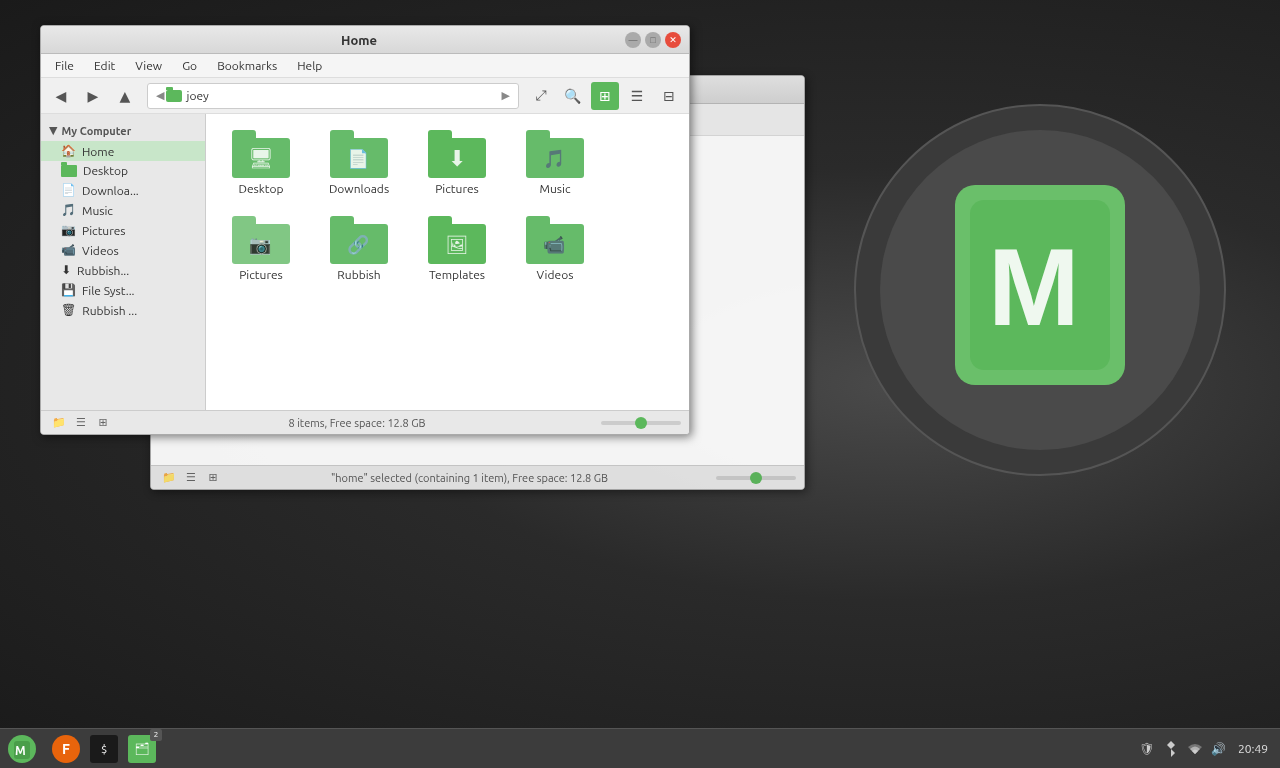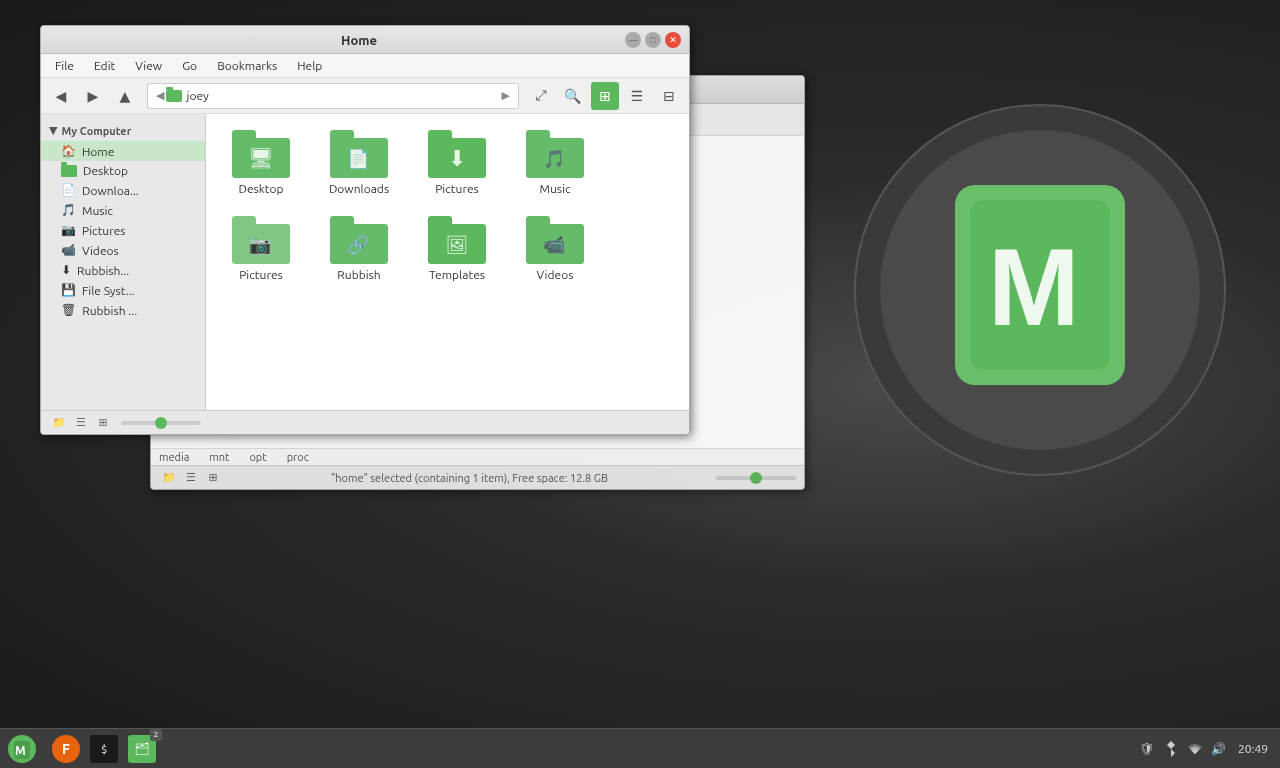--- a/index.html
+++ b/index.html
@@ -582,26 +582,20 @@
       <div class="bg-file-item">
         <div class="bg-folder-icon">
           <div class="bg-folder-tab" style="background:#6abf69;"></div>
           <div class="bg-folder-body" style="background:#6abf69;"></div>
         </div>
         <span class="bg-file-label">proc</span>
       </div>
     </div>
   </div>
 
-  <div style="display:flex; padding: 2px 8px; background:#f8f8f8; font-size:11px; color:#555; gap:20px; border-top:1px solid #ddd;">
-    <span>media</span>
-    <span>mnt</span>
-    <span>opt</span>
-    <span>proc</span>
-  </div>
   <div class="statusbar">
     <div class="statusbar-icons">
       <div class="statusbar-icon">📁</div>
       <div class="statusbar-icon">☰</div>
       <div class="statusbar-icon">⊞</div>
     </div>
     <div class="statusbar-text">"home" selected (containing 1 item), Free space: 12.8 GB</div>
     <div class="zoom-slider">
       <div class="slider-track">
         <div class="slider-thumb"></div>
@@ -780,20 +774,21 @@
       </div>
     </div>
   </div>
 
   <div class="statusbar">
     <div class="statusbar-icons">
       <div class="statusbar-icon">📁</div>
       <div class="statusbar-icon">☰</div>
       <div class="statusbar-icon">⊞</div>
     </div>
+    <div class="statusbar-text">8 items, Free space: 12.8 GB</div>
     <div class="zoom-slider">
       <div class="slider-track">
         <div class="slider-thumb"></div>
       </div>
     </div>
   </div>
 </div>
 
 <div class="taskbar">
   <div class="taskbar-left">

